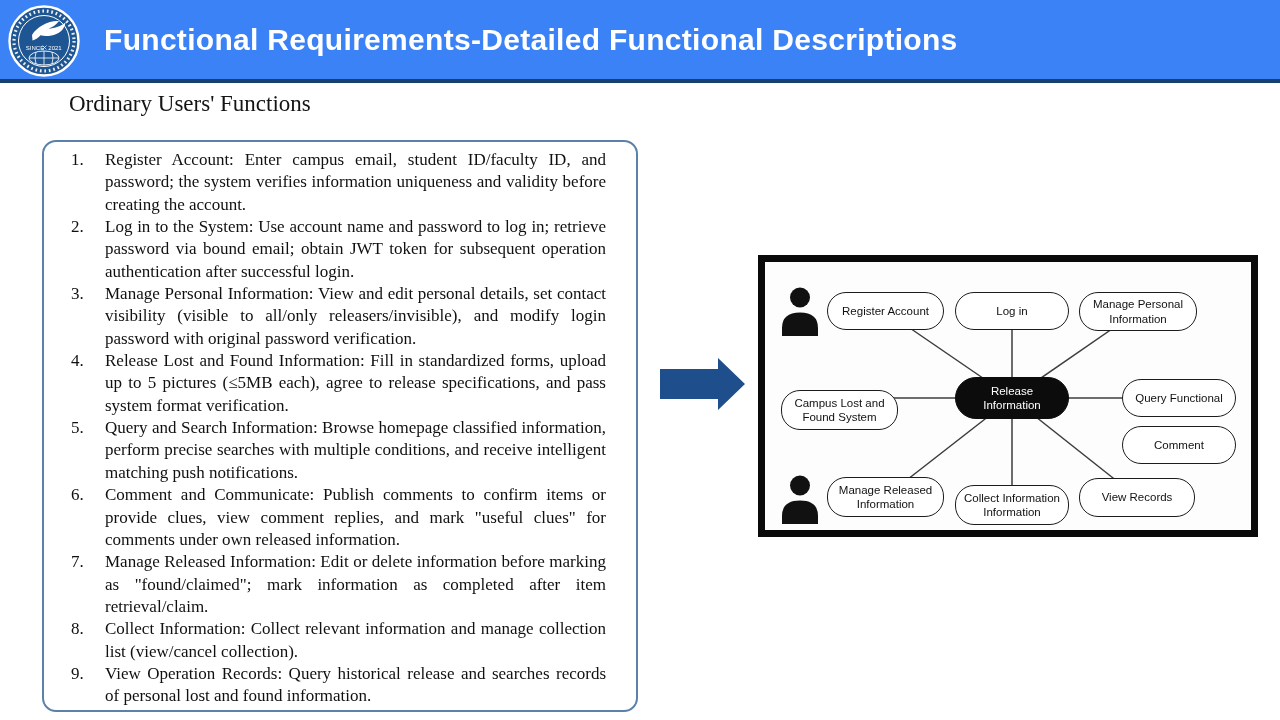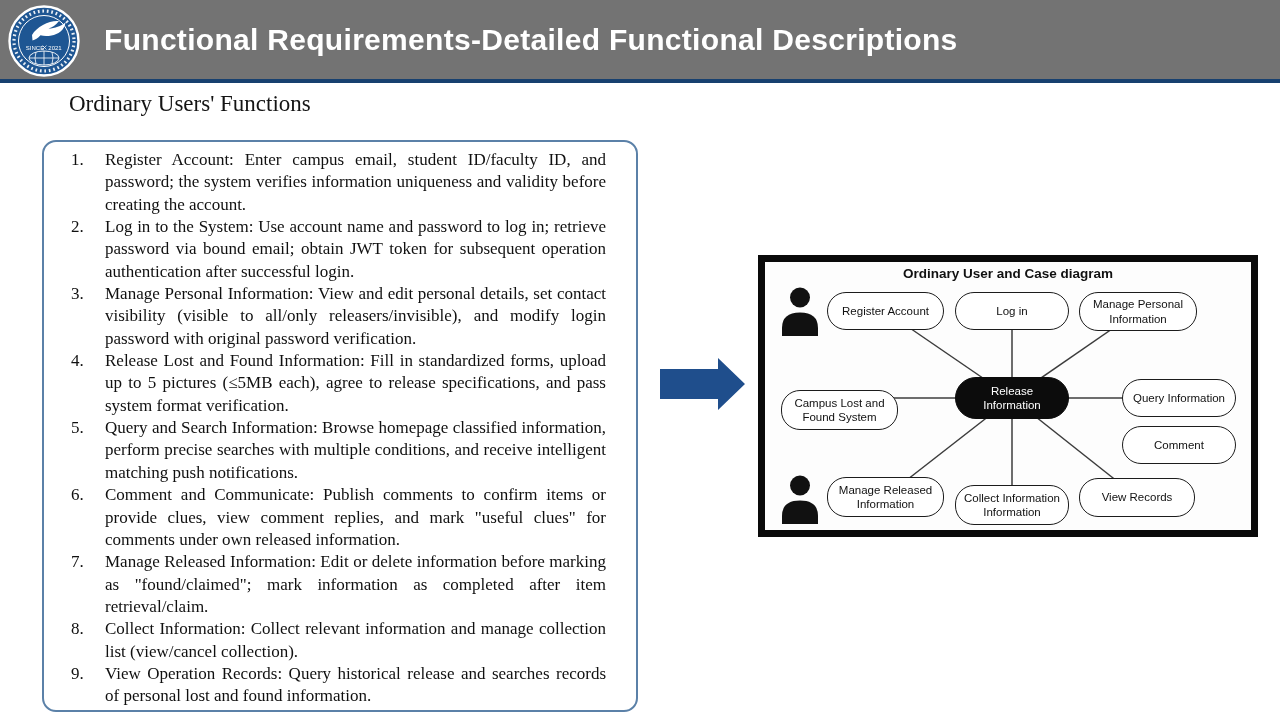--- a/index.html
+++ b/index.html
@@ -5,21 +5,21 @@
   * { margin:0; padding:0; box-sizing:border-box; }
   html,body { width:1280px; height:720px; }
   body {
     position:relative; background:#ffffff; overflow:hidden;
     font-family:"Liberation Sans", sans-serif;
   }
 
   
   .header {
     position:absolute; left:0; top:0; width:1280px; height:83px;
-    background:#737373; border-bottom:4px solid #17406F;
+    background:#3b82f6; border-bottom:4px solid #17406F;
   }
   .logo { position:absolute; left:8px; top:5px; width:72px; height:72px; }
   .header-title {
     position:absolute; left:104px; top:0; height:79px;
     display:flex; align-items:center;
     color:#ffffff; font-size:30px; font-weight:bold; letter-spacing:0.3px;
   }
 
   
   .section-title {
@@ -151,21 +151,20 @@
         <line x1="247" y1="136" x2="247" y2="49"></line>
         <line x1="247" y1="136" x2="373" y2="49"></line>
         <line x1="247" y1="136" x2="74" y2="136"></line>
         <line x1="247" y1="136" x2="414" y2="136"></line>
         <line x1="247" y1="136" x2="120" y2="235"></line>
         <line x1="247" y1="136" x2="247" y2="235"></line>
         <line x1="247" y1="136" x2="372" y2="235"></line>
       </g>
     </svg>
 
-    <div class="diagram-title">Ordinary User and Case diagram</div>
 
     <svg class="person person-top" viewBox="0 0 42 49">
       <circle cx="21" cy="10.5" r="10" fill="#111"></circle>
       <path d="M3 49 L3 41 Q3 25.5 21 25.5 Q39 25.5 39 41 L39 49 Z" fill="#111"></path>
     </svg>
     <svg class="person person-bottom" viewBox="0 0 42 49">
       <circle cx="21" cy="10.5" r="10" fill="#111"></circle>
       <path d="M3 49 L3 41 Q3 25.5 21 25.5 Q39 25.5 39 41 L39 49 Z" fill="#111"></path>
     </svg>
 
@@ -181,21 +180,21 @@
     </div>
     <div class="pill n-campus">
       <span>Campus Lost and
 Found System</span>
     </div>
     <div class="pill dark n-release">
       <span>Release
 Information</span>
     </div>
     <div class="pill n-query">
-      <span>Query Information</span>
+      <span>Query Functional</span>
     </div>
     <div class="pill n-comment">
       <span>Comment</span>
     </div>
     <div class="pill n-managed">
       <span>Manage Released
 Information</span>
     </div>
     <div class="pill n-collect">
       <span>Collect Information

